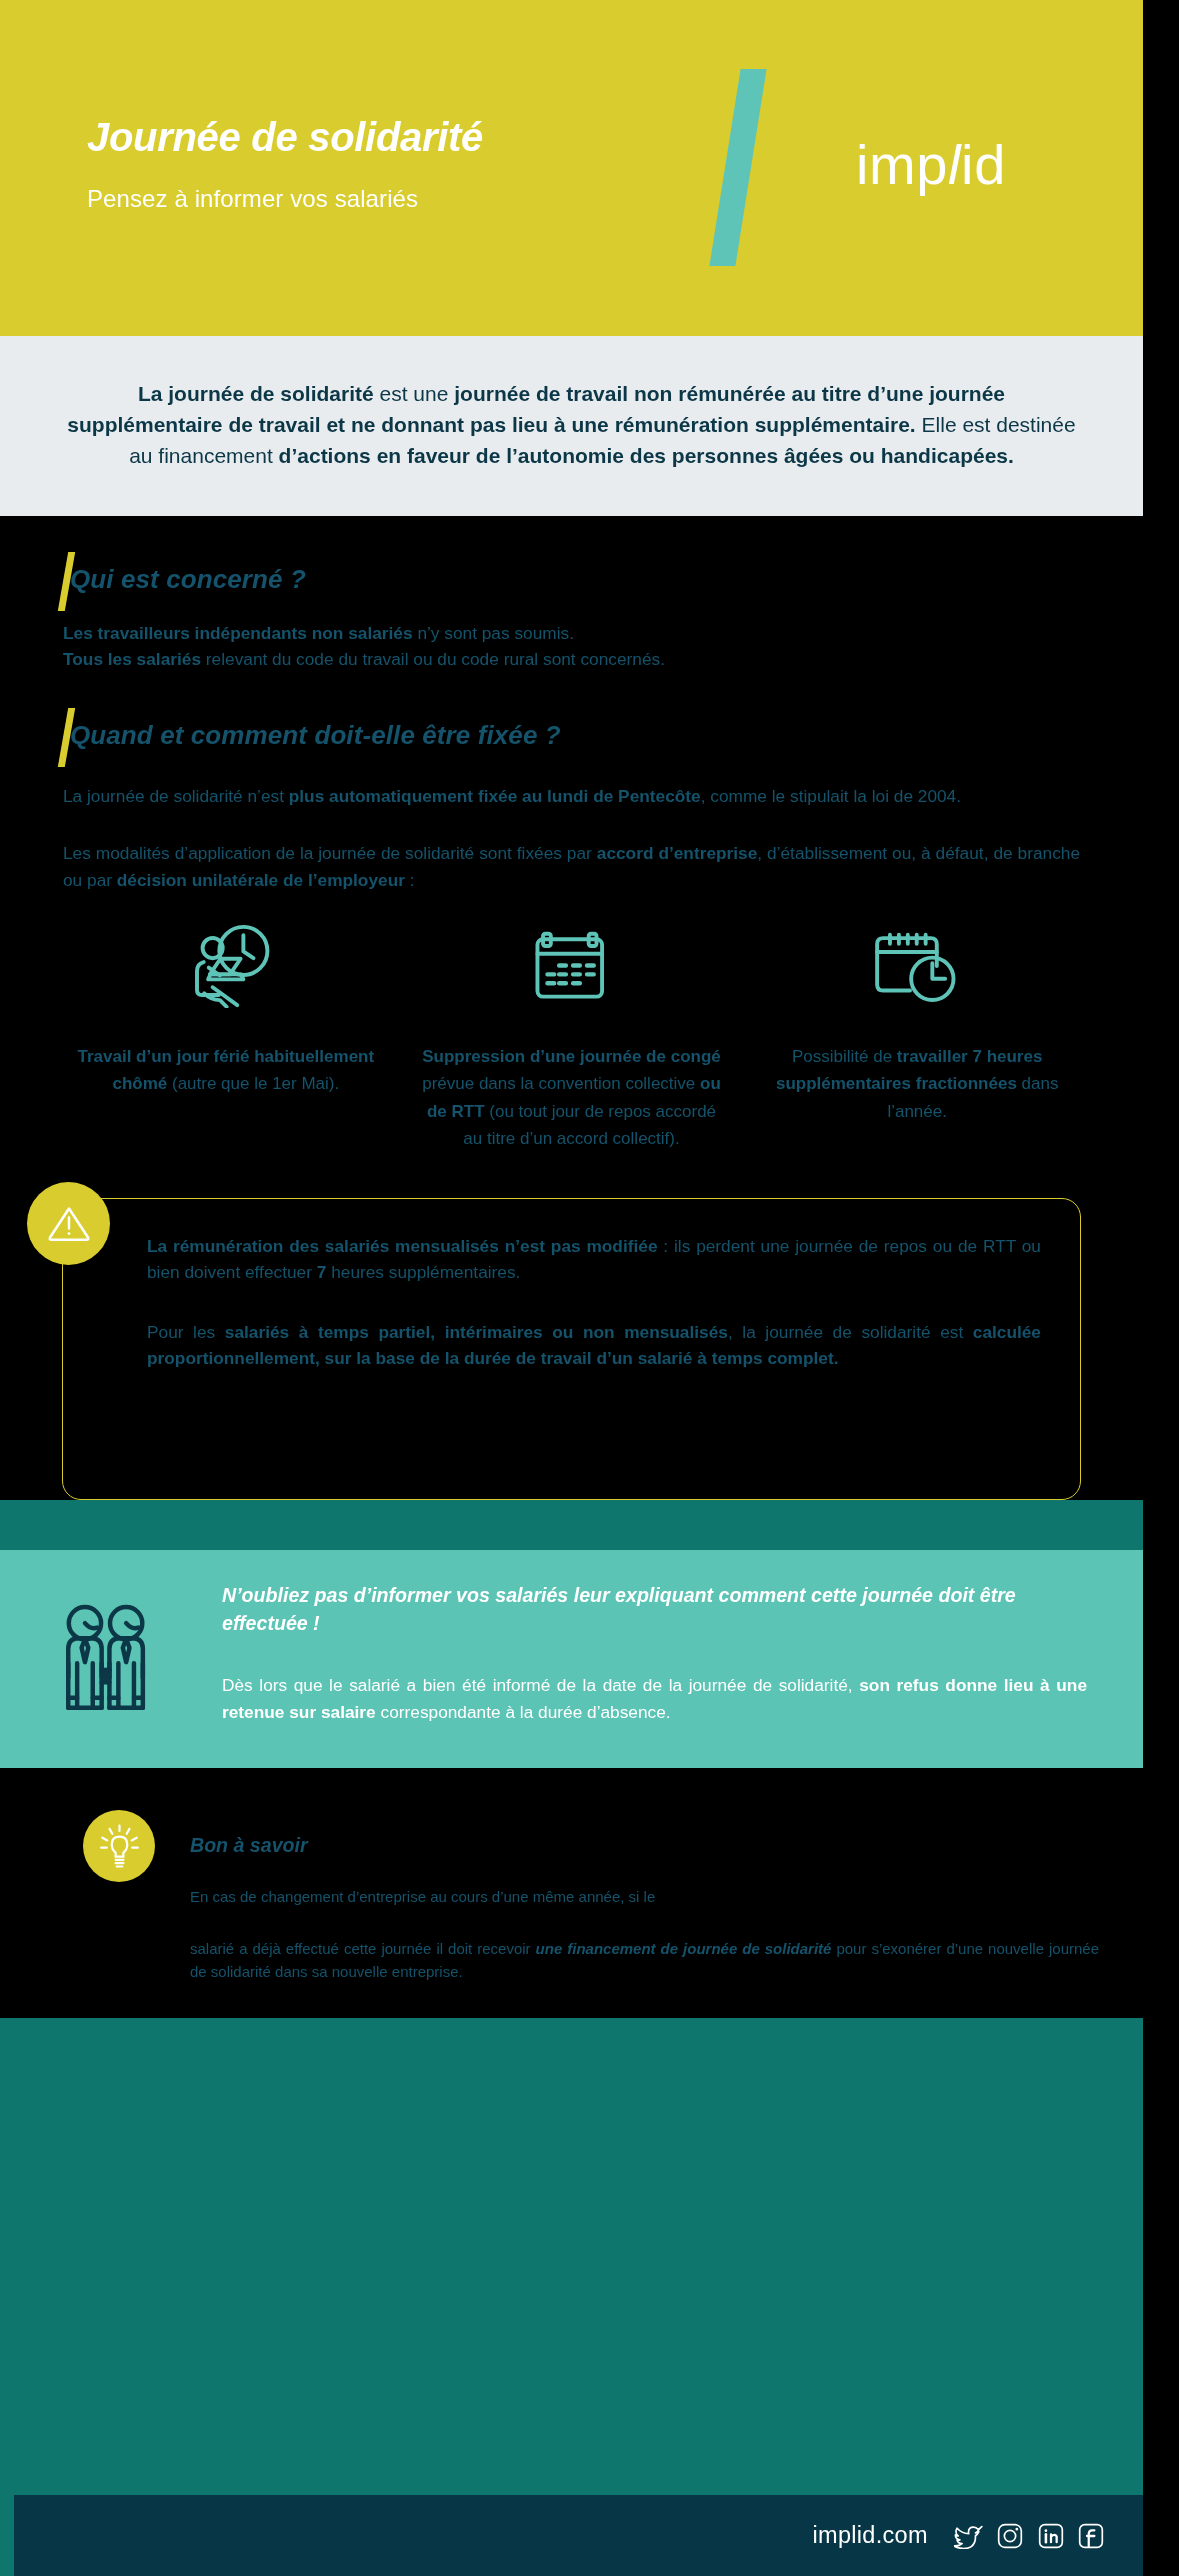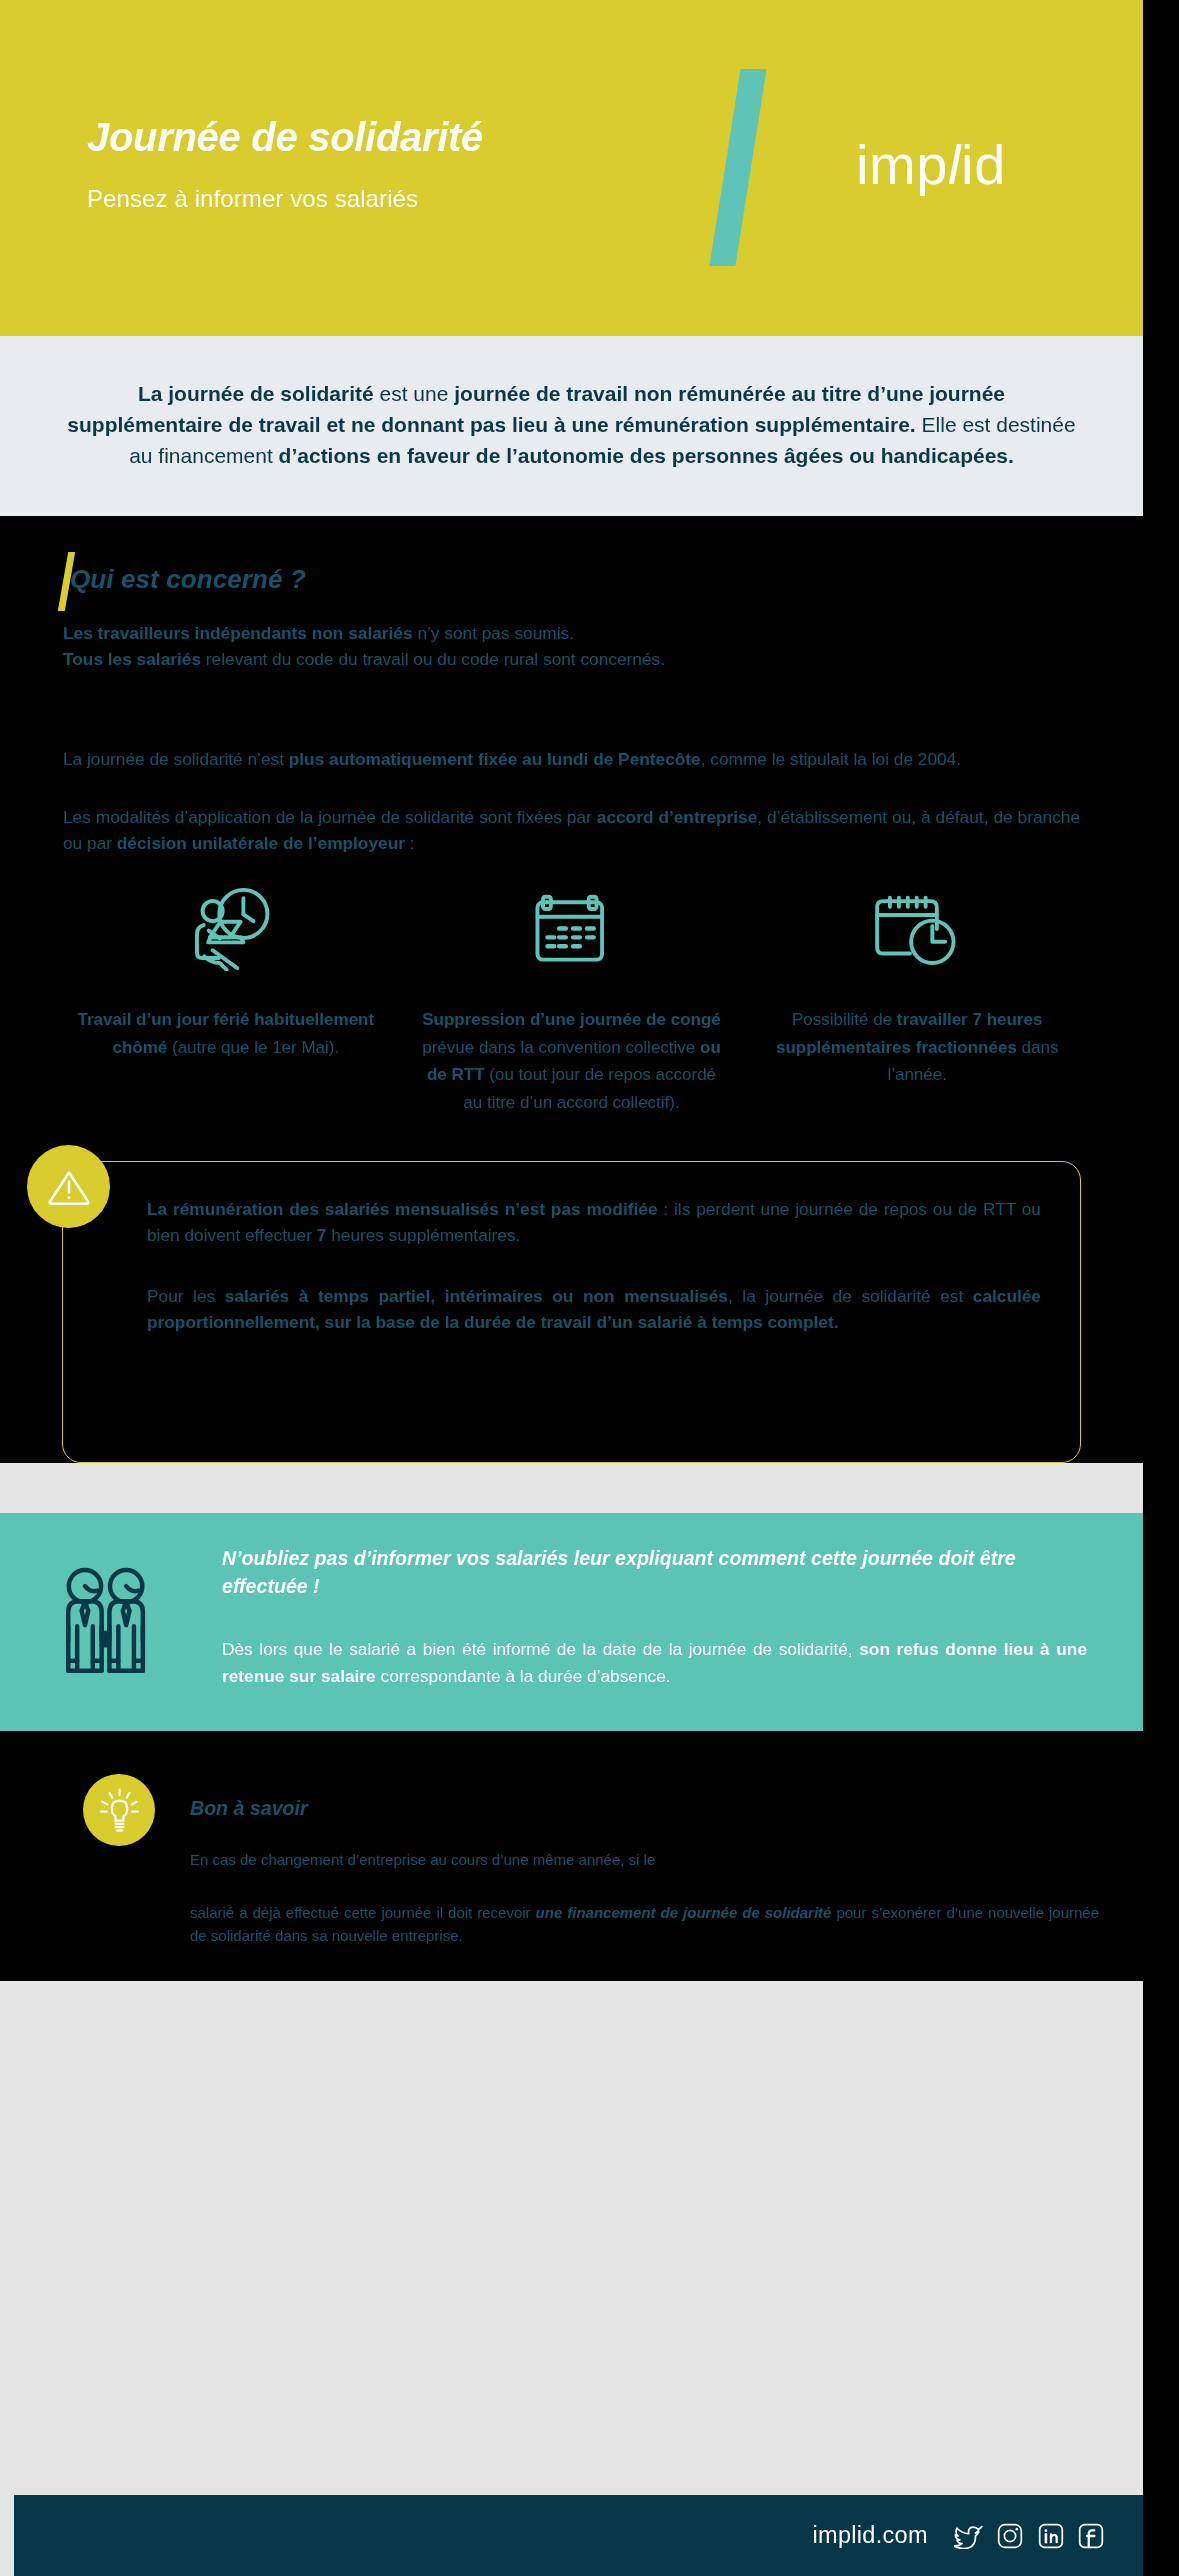--- a/index.html
+++ b/index.html
@@ -3,21 +3,21 @@
 <meta charset="utf-8">
 <style>
   * { box-sizing: border-box; margin: 0; padding: 0; }
   html, body {
     background: #000;
     font-family: "Liberation Sans", sans-serif;
   }
   .page {
     width: 1143px;
     height: 2576px;
-    background: #e5e5e5;
+    background: #0f766e;
     position: relative;
     overflow: hidden;
   }
 
   
   .header {
     height: 336px;
     background: #D9CC2E;
     position: relative;
   }
@@ -275,20 +275,24 @@
       <div class="bar"></div>
       <h2>Qui est concerné ?</h2>
     </div>
     <div style="padding:19px 63px 0 63px;">
       <p class="body-txt"><b>Les travailleurs indépendants non salariés </b><span>n’y sont pas soumis.</span></p>
       <p class="body-txt"><b>Tous les salariés </b><span>relevant du code du travail ou du code rural sont concernés.</span></p>
     </div>
   </div>
 
   <div class="dark" style="padding:48px 0 0 0;">
+    <div class="sec-head">
+      <div class="bar"></div>
+      <h2>Quand et comment doit-elle être fixée ?</h2>
+    </div>
     <div style="padding:26px 63px 0 63px;">
       <p class="body-txt"><span>La journée de solidarité n’est </span><b>plus automatiquement fixée au lundi de Pentecôte</b><span>, comme le stipulait la loi de 2004.</span></p>
       <p class="body-txt" style="margin-top:31px; text-align:justify;"><span>Les modalités d’application de la journée de solidarité sont fixées par </span><b>accord d’entreprise</b><span>, d’établissement ou, à défaut, de branche ou par </span><b>décision unilatérale de l’employeur</b><span> :</span></p>
     </div>
   </div>
 
   <div class="dark cols">
 
     <div class="col">
       <div class="col-icon">

